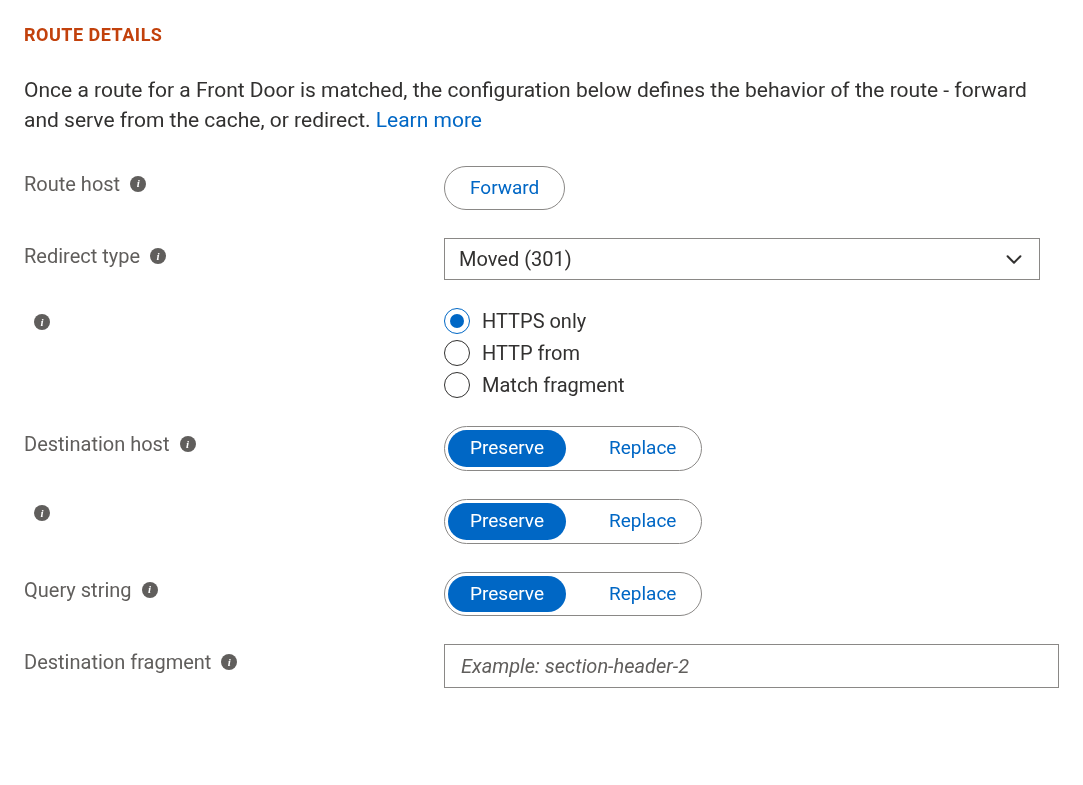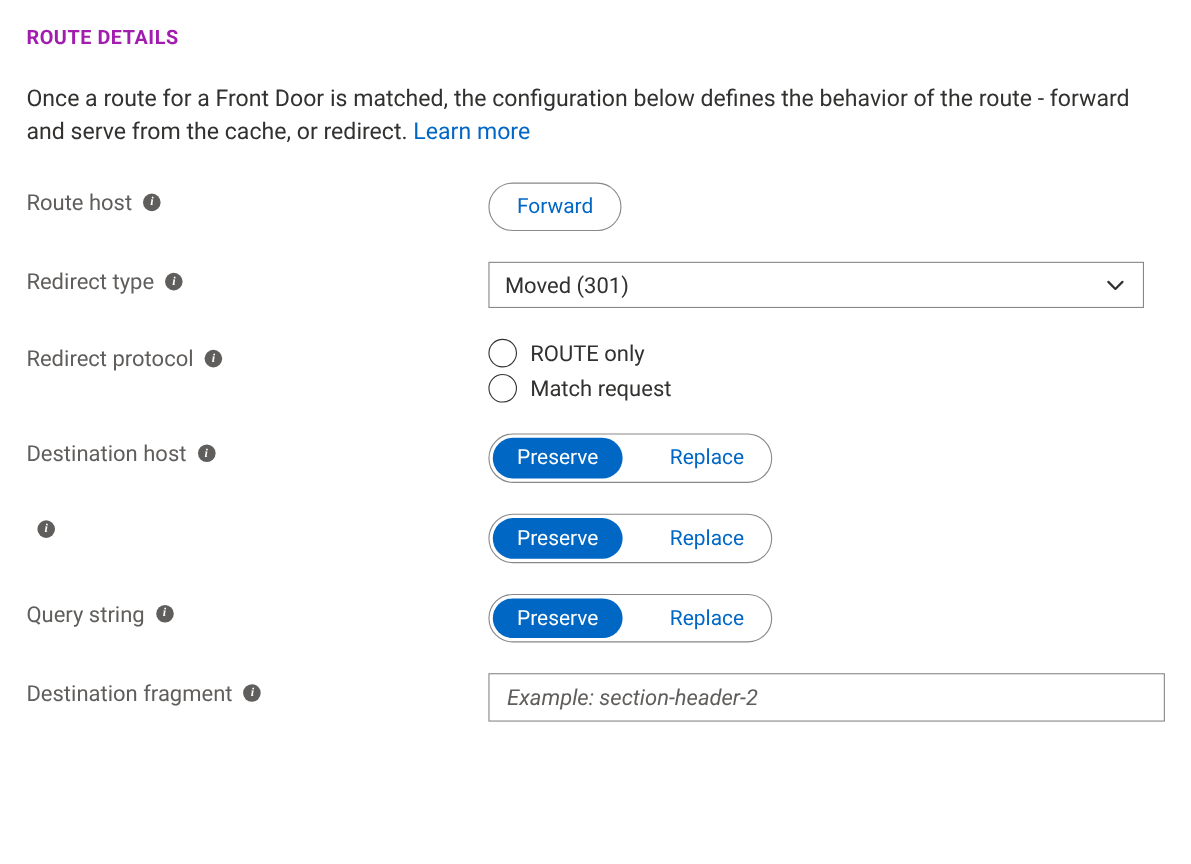--- a/index.html
+++ b/index.html
@@ -10,21 +10,21 @@
     font-size: 20px;
     color: #323130;
     background: #ffffff;
     width: 1083px;
   }
   .section-heading {
     font-size: 18px;
     font-weight: 700;
     letter-spacing: 0.5px;
     margin-bottom: 30px;
-    color: #a21caf;
+    color: #c2410c;
   }
   .description {
     font-size: 21px;
     color: #323130;
     line-height: 1.45;
     margin-bottom: 30px;
   }
   .description a {
     color: #0067c5;
     text-decoration: none;
@@ -193,32 +193,37 @@
       <span>Moved (301)</span>
       <svg class="chevron" viewBox="0 0 24 24" fill="none" stroke="#323130" stroke-width="2.2" stroke-linecap="round" stroke-linejoin="round">
           <polyline points="5 9 12 16 19 9"></polyline>
         </svg>
     </div>
   </div>
 </div>
 
 <div class="form-row">
   <div class="label-col">
-    <span>Redirect protocol</span>
     <span class="info-icon">i</span>
   </div>
   <div class="control-col">
     <div class="radio-list">
-      <div class="radio-item">
-        <span class="radio-outer"></span>
-        <span>ROUTE only</span>
+      <div class="radio-item checked">
+        <span class="radio-outer">
+            <span class="radio-inner"></span>
+          </span>
+        <span>HTTPS only</span>
       </div>
       <div class="radio-item">
         <span class="radio-outer"></span>
-        <span>Match request</span>
+        <span>HTTP from</span>
+      </div>
+      <div class="radio-item">
+        <span class="radio-outer"></span>
+        <span>Match fragment</span>
       </div>
     </div>
   </div>
 </div>
 
 <div class="form-row">
   <div class="label-col">
     <span>Destination host</span>
     <span class="info-icon">i</span>
   </div>

